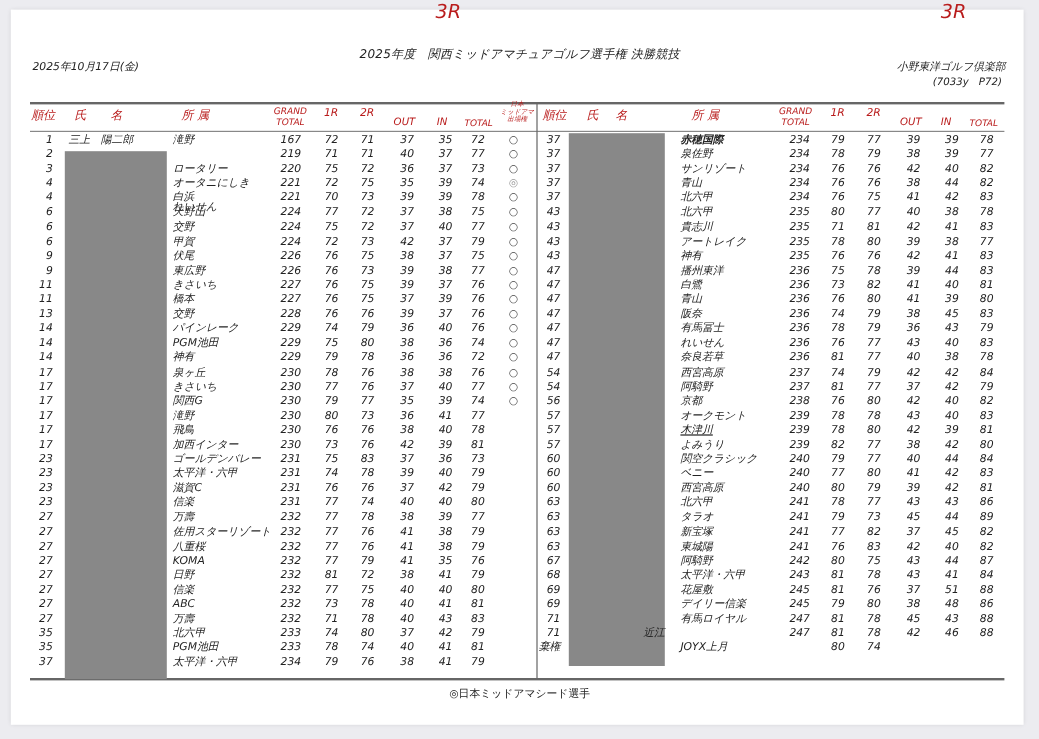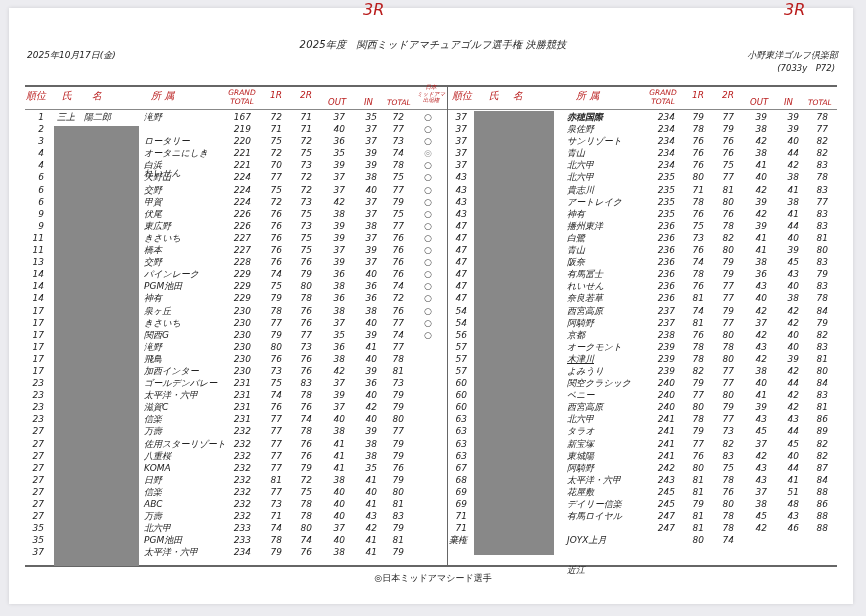--- a/index.html
+++ b/index.html
@@ -870,21 +870,21 @@
       <span style="left: 567px;">有馬ロイヤル</span>
       <span class="num" style="left: 654px; width: 21px;">247</span>
       <span class="num" style="left: 689px; width: 15px;">81</span>
       <span class="num" style="left: 719px; width: 15px;">78</span>
       <span class="num" style="left: 752px; width: 15px;">45</span>
       <span class="num" style="left: 784px; width: 15px;">43</span>
       <span class="num" style="left: 813px; width: 15px;">88</span>
     </div>
     <div class="row">
       <span class="num" style="left: 445px; width: 22px;">71</span>
-      <span style="left: 567px; margin-top: 42px;">近江</span>
+      <span style="left: 536px;">近江</span>
       <span class="num" style="left: 654px; width: 21px;">247</span>
       <span class="num" style="left: 689px; width: 15px;">81</span>
       <span class="num" style="left: 719px; width: 15px;">78</span>
       <span class="num" style="left: 752px; width: 15px;">42</span>
       <span class="num" style="left: 784px; width: 15px;">46</span>
       <span class="num" style="left: 813px; width: 15px;">88</span>
     </div>
     <div class="row">
       <span class="num" style="left: 445px; width: 22px;">棄権</span>
       <span style="left: 567px;">JOYX上月</span>

